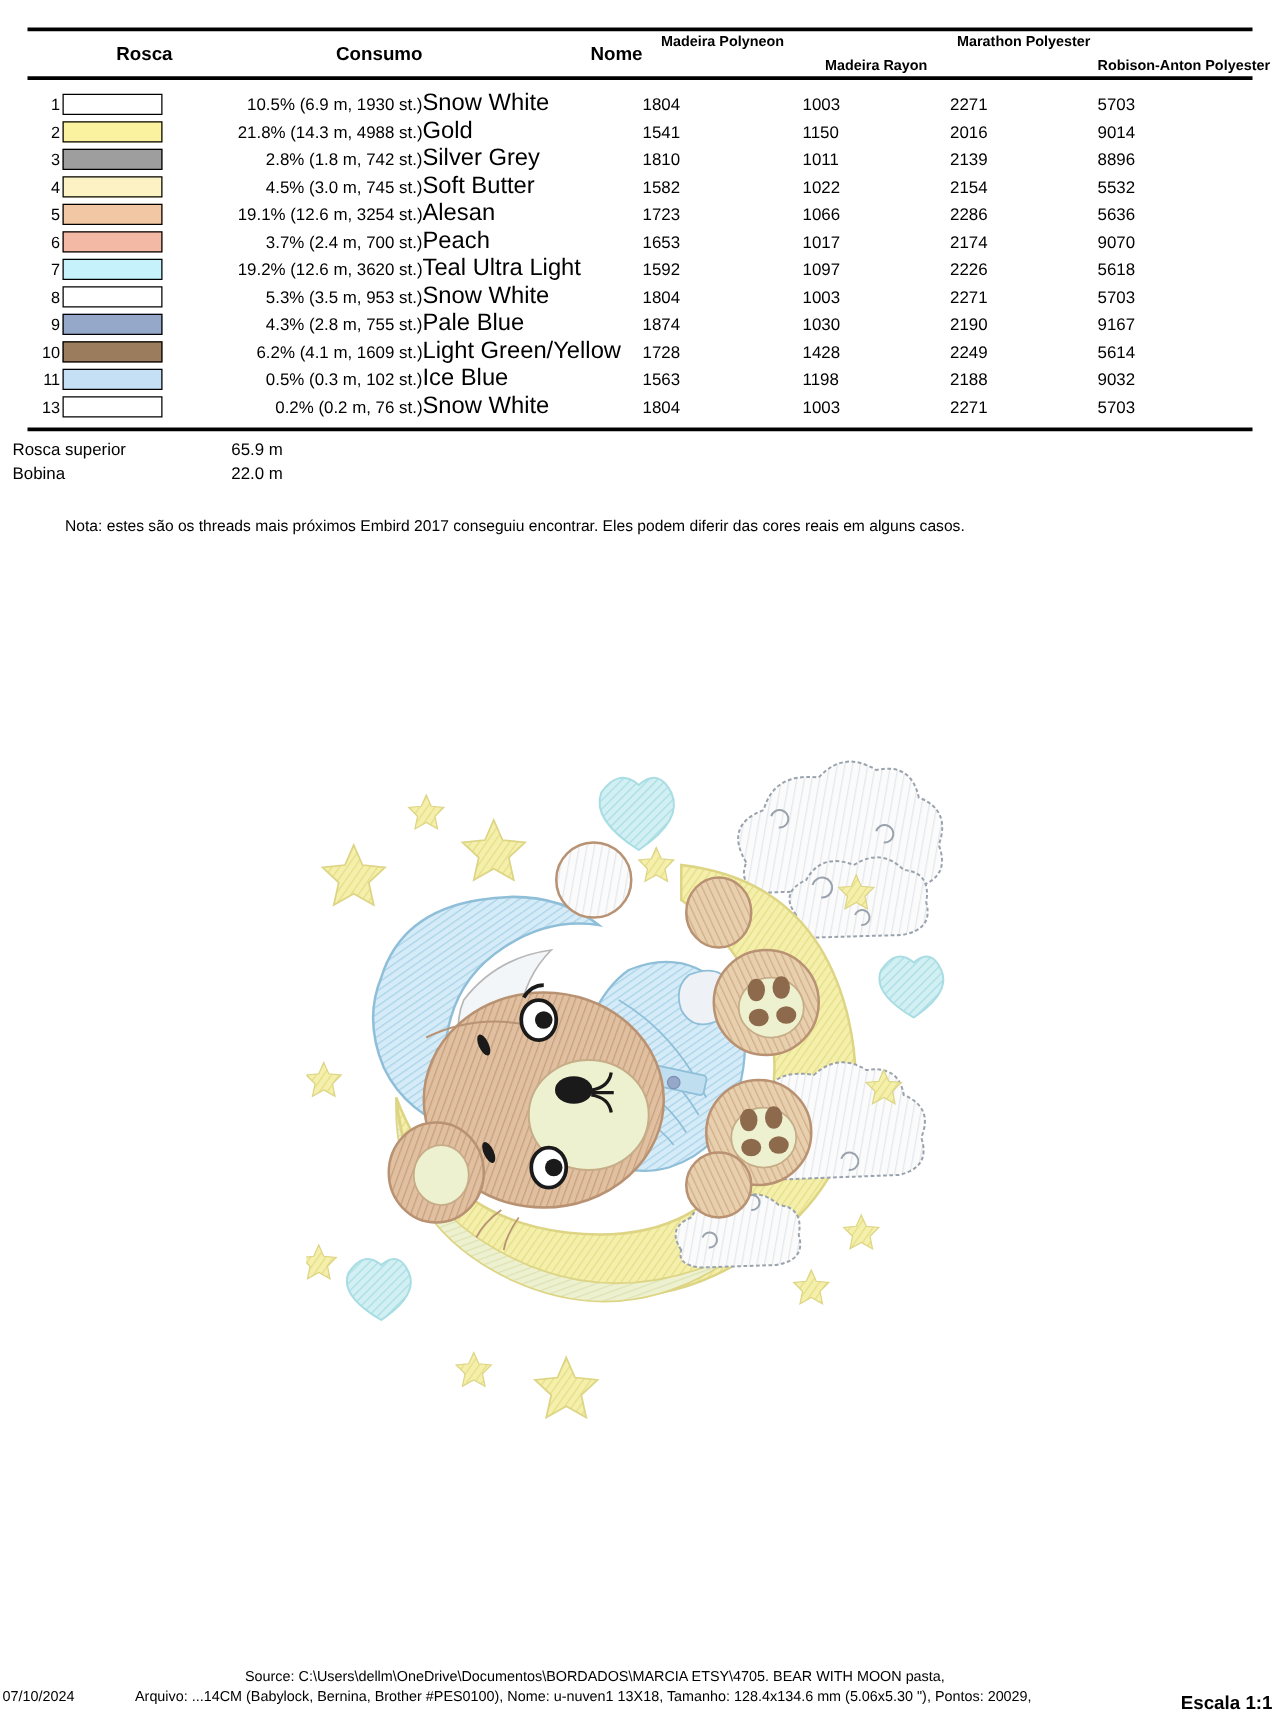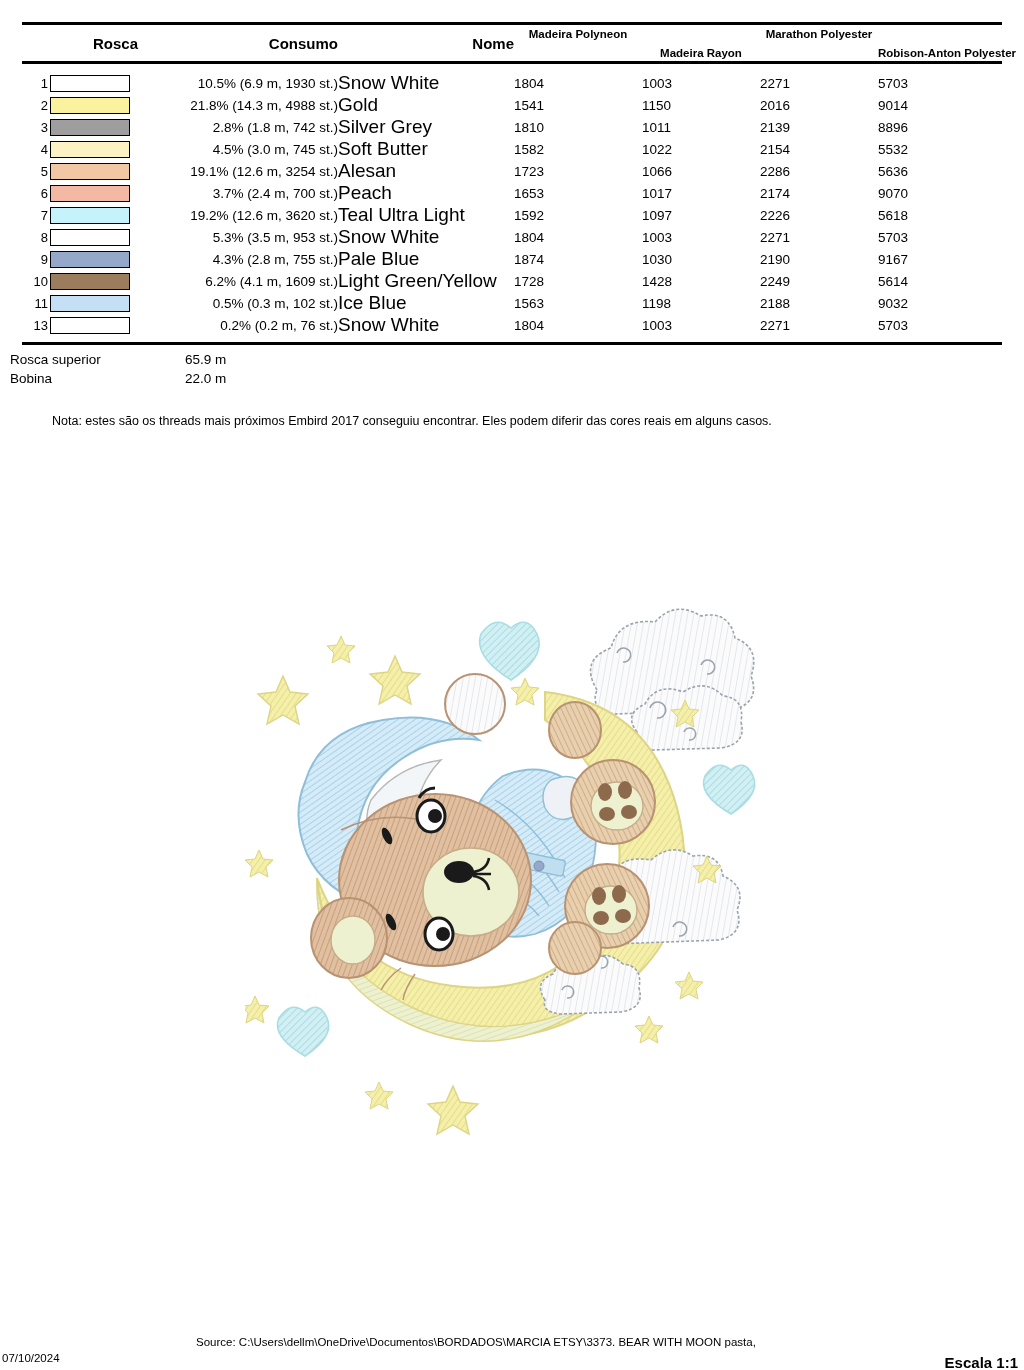--- a/index.html
+++ b/index.html
@@ -448,17 +448,18 @@
       <g fill="url(#hatchT)" stroke="#a8dde3" stroke-width="1.6">
         <path d="M236 34 q14 -20 30 -6 q16 -14 26 6 q10 22 -26 46 q-38 -24 -30 -46 z"></path>
         <path d="M460 176 q12 -18 26 -6 q14 -12 22 6 q8 18 -22 38 q-34 -20 -26 -38 z"></path>
         <path d="M34 418 q12 -18 26 -6 q14 -12 22 6 q8 18 -22 38 q-34 -20 -26 -38 z"></path>
       </g>
     </svg>
   </div>
 
   <div class="footer">
     <div class="f-date">07/10/2024</div>
-    <div class="f-src">Source: C:\Users\dellm\OneDrive\Documentos\BORDADOS\MARCIA ETSY\3373. BEAR WITH MOON pasta,</div>
+    <div class="f-src">Source: C:\Users\dellm\OneDrive\Documentos\BORDADOS\MARCIA ETSY\4705. BEAR WITH MOON pasta,</div>
+    <div class="f-arq">Arquivo: ...14CM (Babylock, Bernina, Brother #PES0100), Nome: u-nuven1 13X18, Tamanho: 128.4x134.6 mm (5.06x5.30 "), Pontos: 20029,</div>
     <div class="f-scale">Escala 1:1</div>
   </div>
 
 </div>
 
 </body></html>

